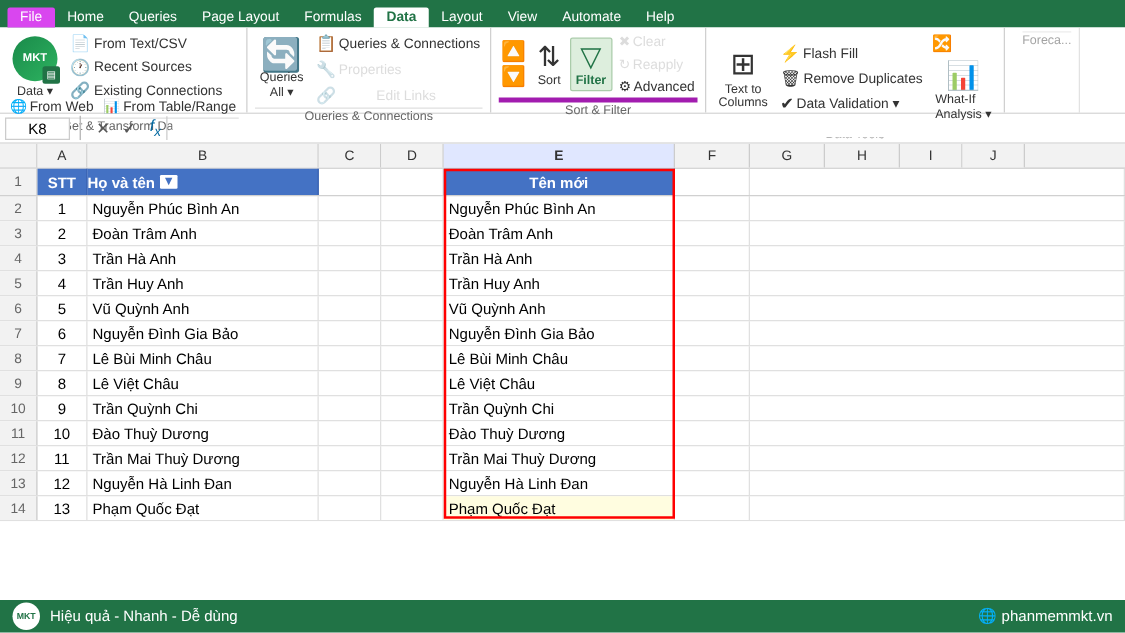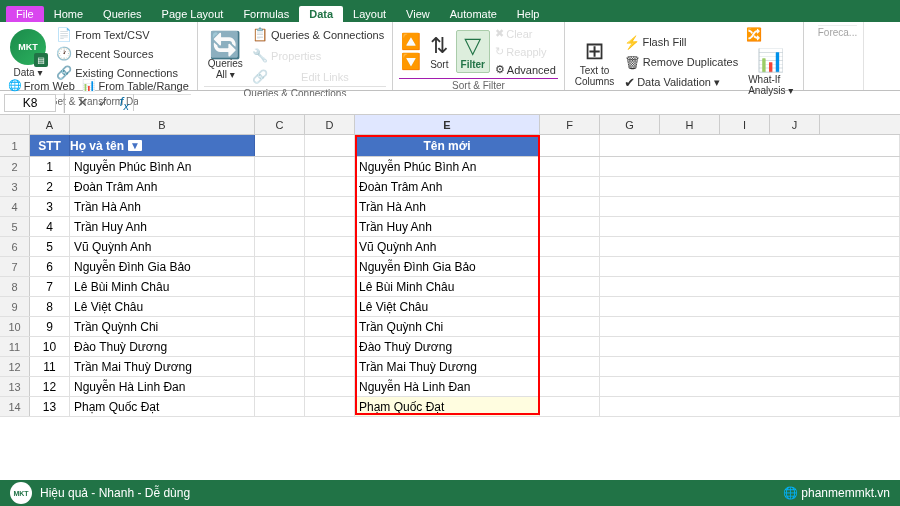--- a/index.html
+++ b/index.html
@@ -120,21 +120,21 @@
           <div style="display:flex; align-items:center; gap:2px; cursor:pointer; font-size:11px; color:#aaa; padding:1px 2px;">
             <span style="opacity:0.4;">↻</span>
             <span style="opacity:0.4;">Reapply</span>
           </div>
           <div style="display:flex; align-items:center; gap:2px; cursor:pointer; font-size:11px; color:#333; padding:1px 2px;">
             <span>⚙</span>
             <span>Advanced</span>
           </div>
         </div>
       </div>
-      <div style="font-size:10px; color:#666; text-align:center; padding:1px 0; border-top:1px solid #a21caf; margin-top:1px;">Sort &amp; Filter</div>
+      <div style="font-size:10px; color:#666; text-align:center; padding:1px 0; border-top:4px solid #a21caf; margin-top:1px;">Sort &amp; Filter</div>
     </div>
 
     <div style="display:flex; flex-direction:column; border-right:1px solid #d0d0d0; padding:2px 6px 0 6px; min-width:150px;">
       <div style="display:flex; flex:1; align-items:center; gap:4px; padding-top:2px;">
         <div style="display:flex; flex-direction:column; align-items:center; cursor:pointer; padding:2px 4px; border-radius:2px;">
           <span style="font-size:24px; color:#333;">⊞</span>
           <span style="font-size:10px; color:#333; white-space:nowrap; text-align:center;">Text to<br>Columns</span>
         </div>
         <div style="display:flex; flex-direction:column; gap:3px; justify-content:center;">
           <div style="display:flex; align-items:center; gap:2px; cursor:pointer; font-size:11px; color:#333; padding:1px 2px;">

